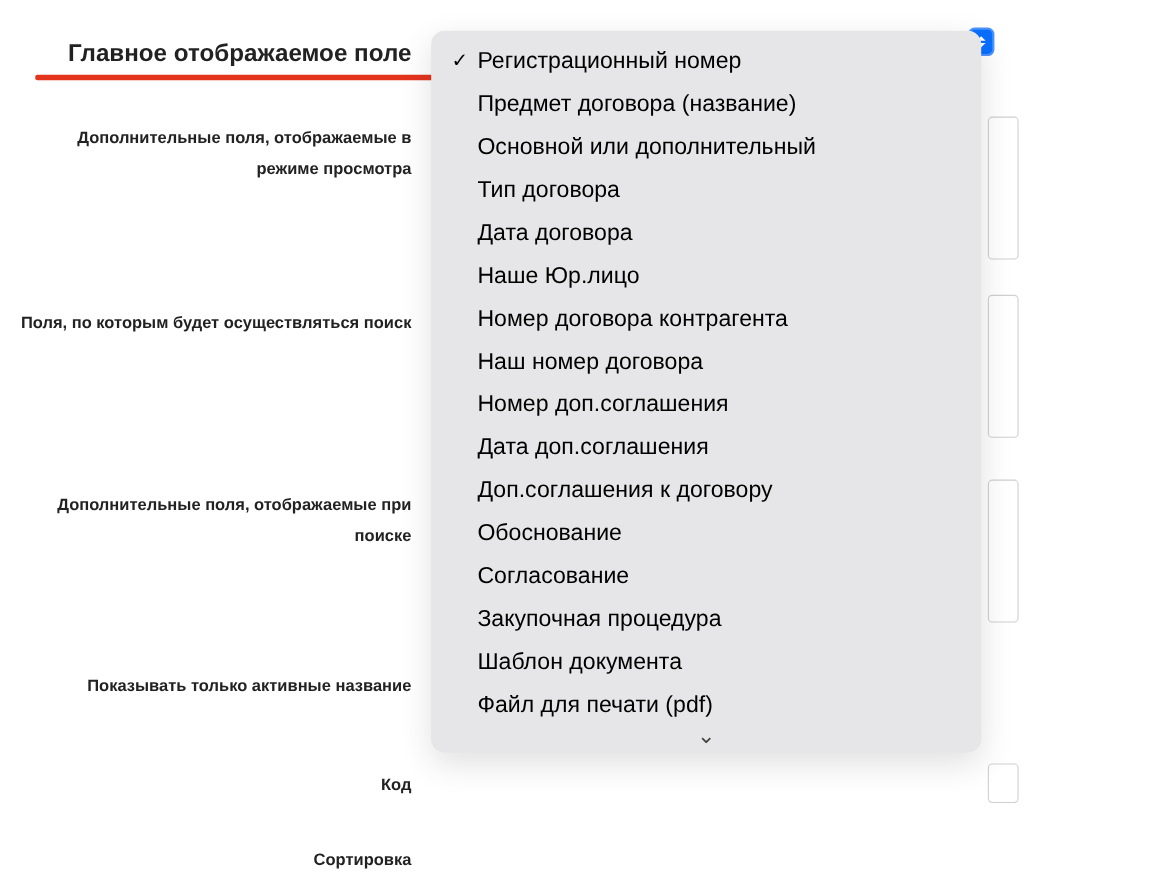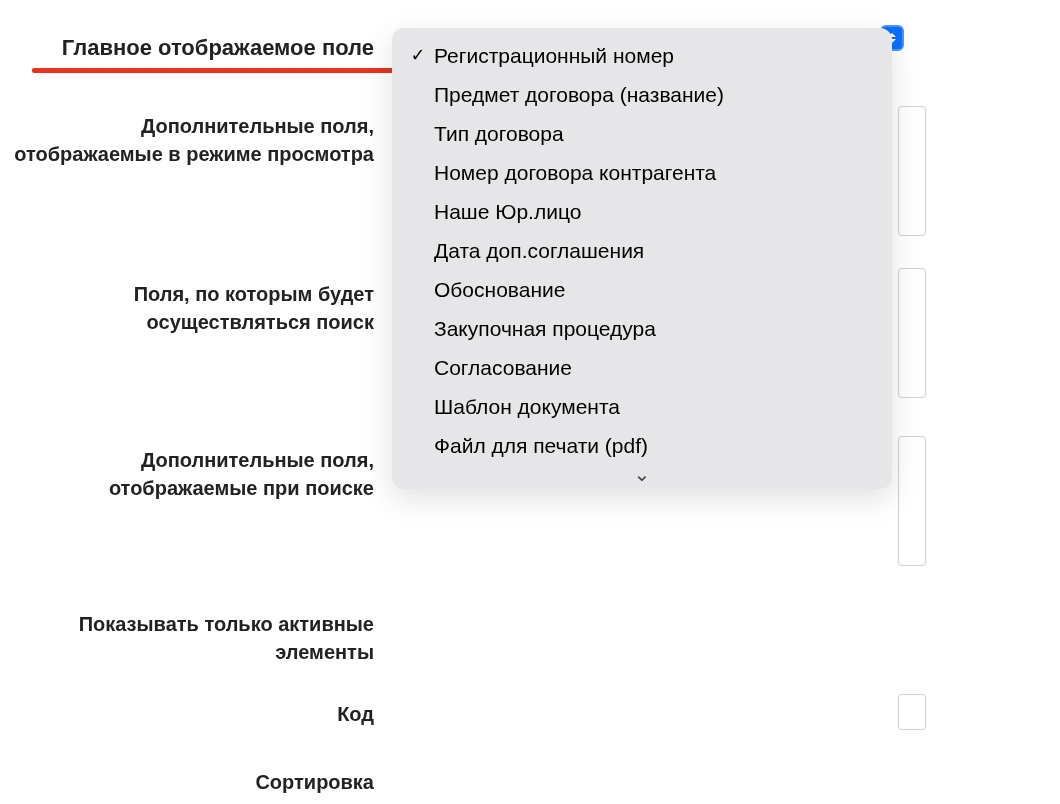--- a/index.html
+++ b/index.html
@@ -22,21 +22,21 @@
   .form-row {
     position: absolute;
     left: 0;
     width: 100%;
   }
   .label {
     position: absolute;
     right: 686px;
     width: 360px;
     text-align: right;
-    font-size: 20px;
+    font-size: 15px;
     font-weight: 600;
     color: #222;
     line-height: 28px;
   }
   .label-first {
     font-size: 22px;
     font-weight: 700;
   }
   .field-box {
     position: absolute;
@@ -139,21 +139,21 @@
     <div class="label" style="top:-4px;">Поля, по которым будет осуществляться поиск</div>
     <div class="field-box" style="top:-16px; height:130px; left:898px; width:28px;"></div>
   </div>
 
   <div class="form-row" style="top:450px;">
     <div class="label" style="top:-4px;">Дополнительные поля, отображаемые при поиске</div>
     <div class="field-box" style="top:-14px; height:130px; left:898px; width:28px;"></div>
   </div>
 
   <div class="form-row" style="top:614px;">
-    <div class="label" style="top:-4px;">Показывать только активные элементы</div>
+    <div class="label" style="top:-4px;">Показывать только активные название</div>
   </div>
 
   <div class="form-row" style="top:700px;">
     <div class="label" style="top:0;">Код</div>
     <div class="field-box" style="top:-6px; height:36px; left:898px; width:28px;"></div>
   </div>
 
   <div class="form-row" style="top:768px;">
     <div class="label" style="top:0;">Сортировка</div>
   </div>
@@ -162,45 +162,65 @@
       <div class="dropdown-item">
         <span class="check">✓</span>
         <span>Регистрационный номер</span>
       </div>
       <div class="dropdown-item">
         <span class="check"></span>
         <span>Предмет договора (название)</span>
       </div>
       <div class="dropdown-item">
         <span class="check"></span>
+        <span>Основной или дополнительный</span>
+      </div>
+      <div class="dropdown-item">
+        <span class="check"></span>
         <span>Тип договора</span>
       </div>
       <div class="dropdown-item">
         <span class="check"></span>
+        <span>Дата договора</span>
+      </div>
+      <div class="dropdown-item">
+        <span class="check"></span>
+        <span>Наше Юр.лицо</span>
+      </div>
+      <div class="dropdown-item">
+        <span class="check"></span>
         <span>Номер договора контрагента</span>
       </div>
       <div class="dropdown-item">
         <span class="check"></span>
-        <span>Наше Юр.лицо</span>
+        <span>Наш номер договора</span>
+      </div>
+      <div class="dropdown-item">
+        <span class="check"></span>
+        <span>Номер доп.соглашения</span>
       </div>
       <div class="dropdown-item">
         <span class="check"></span>
         <span>Дата доп.соглашения</span>
       </div>
       <div class="dropdown-item">
         <span class="check"></span>
+        <span>Доп.соглашения к договору</span>
+      </div>
+      <div class="dropdown-item">
+        <span class="check"></span>
         <span>Обоснование</span>
       </div>
       <div class="dropdown-item">
         <span class="check"></span>
+        <span>Согласование</span>
+      </div>
+      <div class="dropdown-item">
+        <span class="check"></span>
         <span>Закупочная процедура</span>
-      </div>
-      <div class="dropdown-item">
-        <span class="check"></span>
-        <span>Согласование</span>
       </div>
       <div class="dropdown-item">
         <span class="check"></span>
         <span>Шаблон документа</span>
       </div>
       <div class="dropdown-item">
         <span class="check"></span>
         <span>Файл для печати (pdf)</span>
       </div>
       <div class="scroll-indicator">⌄</div>

